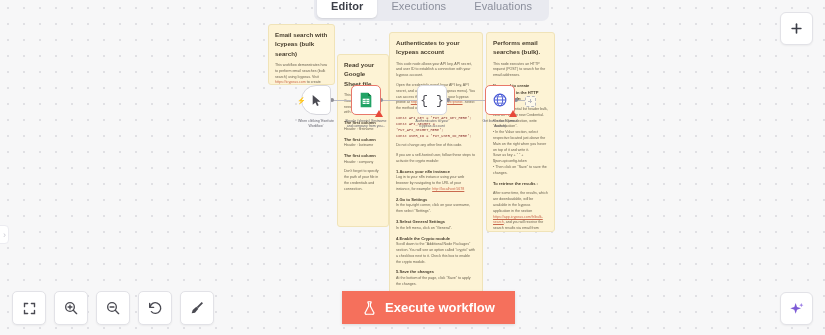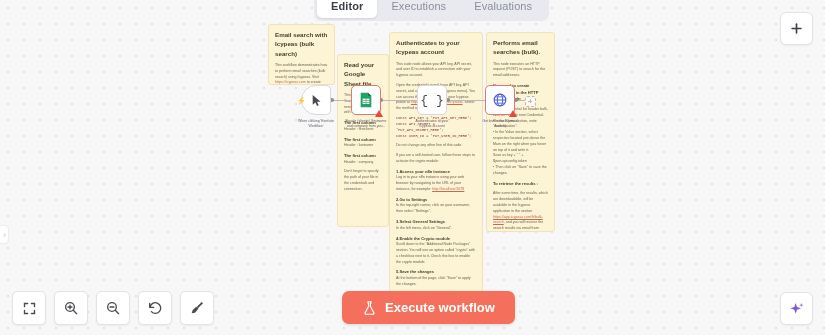--- a/index.html
+++ b/index.html
@@ -81,21 +81,21 @@
   #toolbar{position:absolute;left:12px;bottom:10px;display:flex;gap:8px;z-index:40;}
   .tbtn{
     width:32px;height:32px;background:#fff;border:1px solid #e2e2e7;
     border-radius:5px;display:flex;align-items:center;justify-content:center;
     box-shadow:0 1px 2px rgba(0,0,0,.05);cursor:pointer;
   }
   .tbtn svg{display:block;}
   
   #exec{
     position:absolute;left:342px;bottom:11px;
-    background:#f5705c;color:#fff;border:none;border-radius:7px;
+    background:#f5705c;color:#fff;border:none;border-radius:0;
     height:33px;padding:0 20px;display:flex;align-items:center;gap:8px;
     font-size:13px;font-weight:600;cursor:pointer;z-index:40;
     box-shadow:0 1px 3px rgba(0,0,0,.12);
   }
   
   #addbtn{
     position:absolute;right:12px;top:12px;width:31px;height:31px;background:#fff;
     border:1px solid #e2e2e7;border-radius:6px;display:flex;align-items:center;
     justify-content:center;box-shadow:0 1px 2px rgba(0,0,0,.05);z-index:40;
     cursor:pointer;

